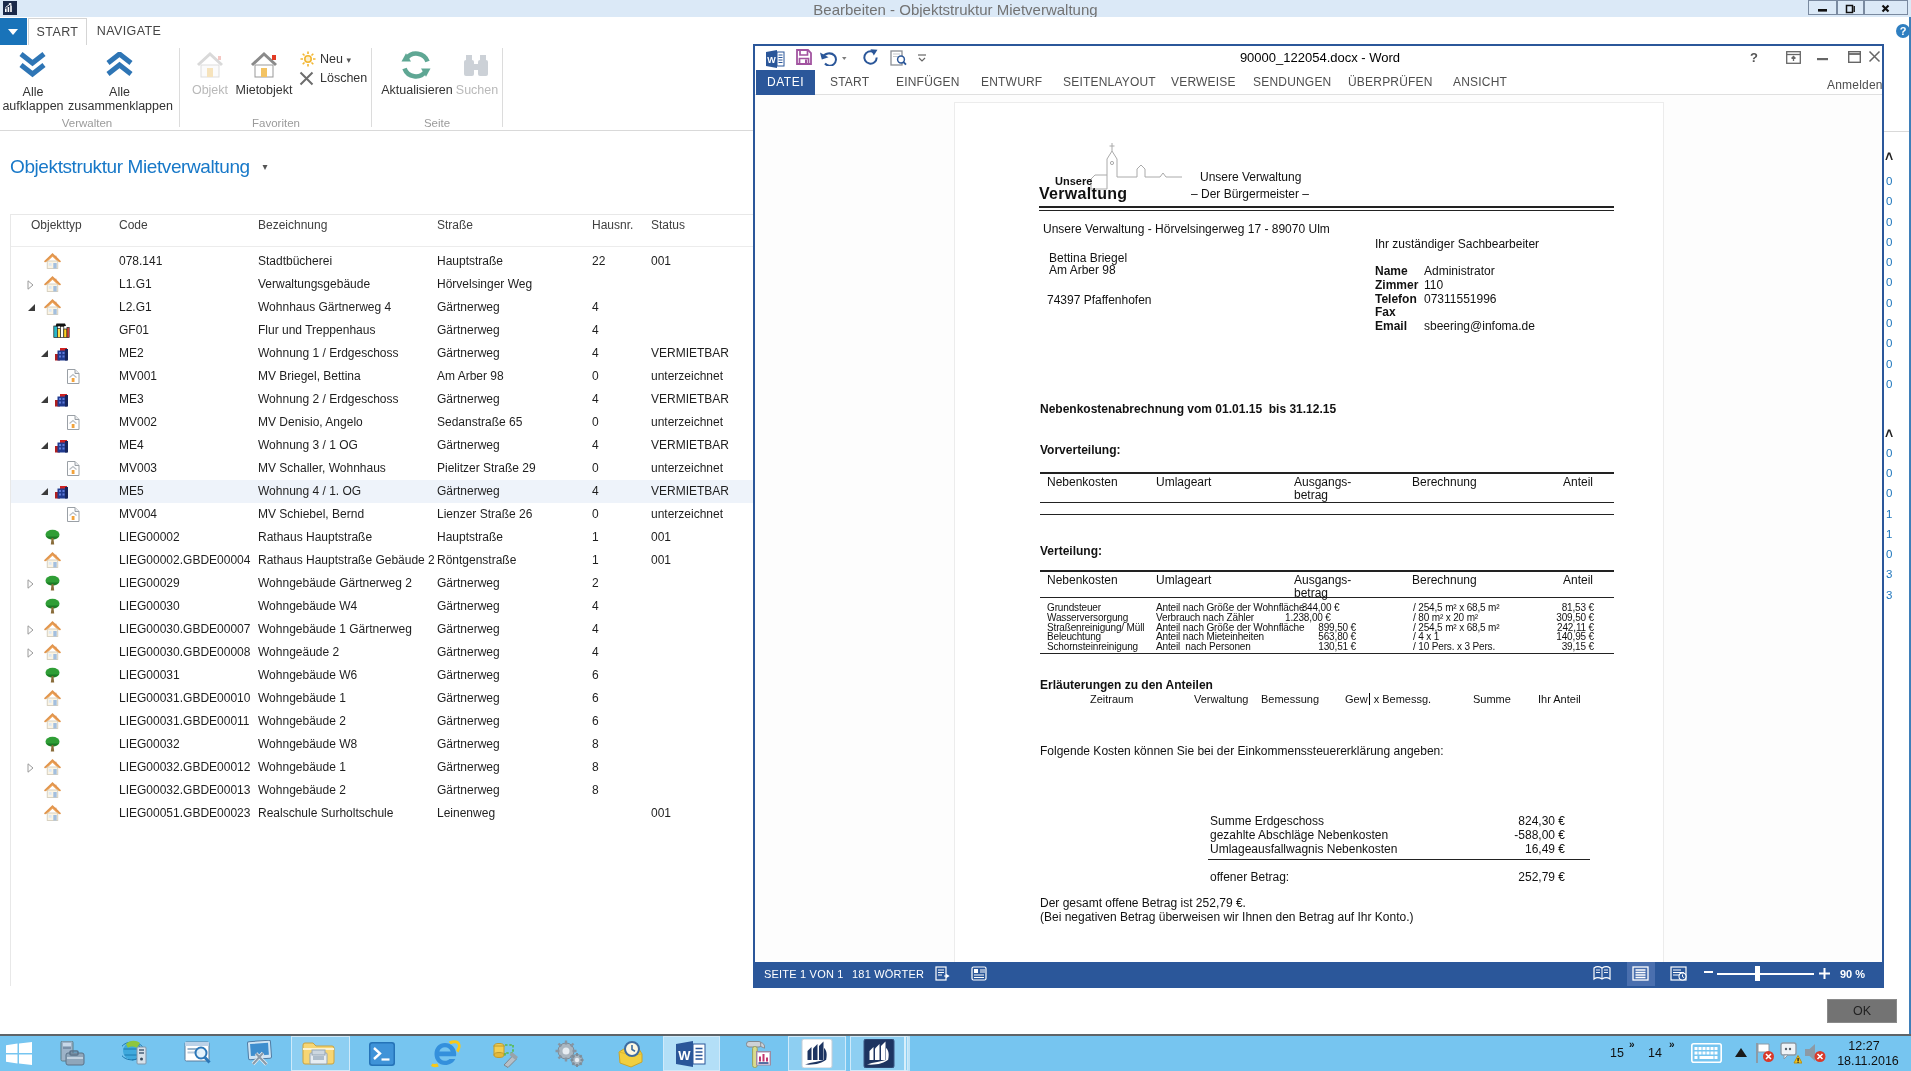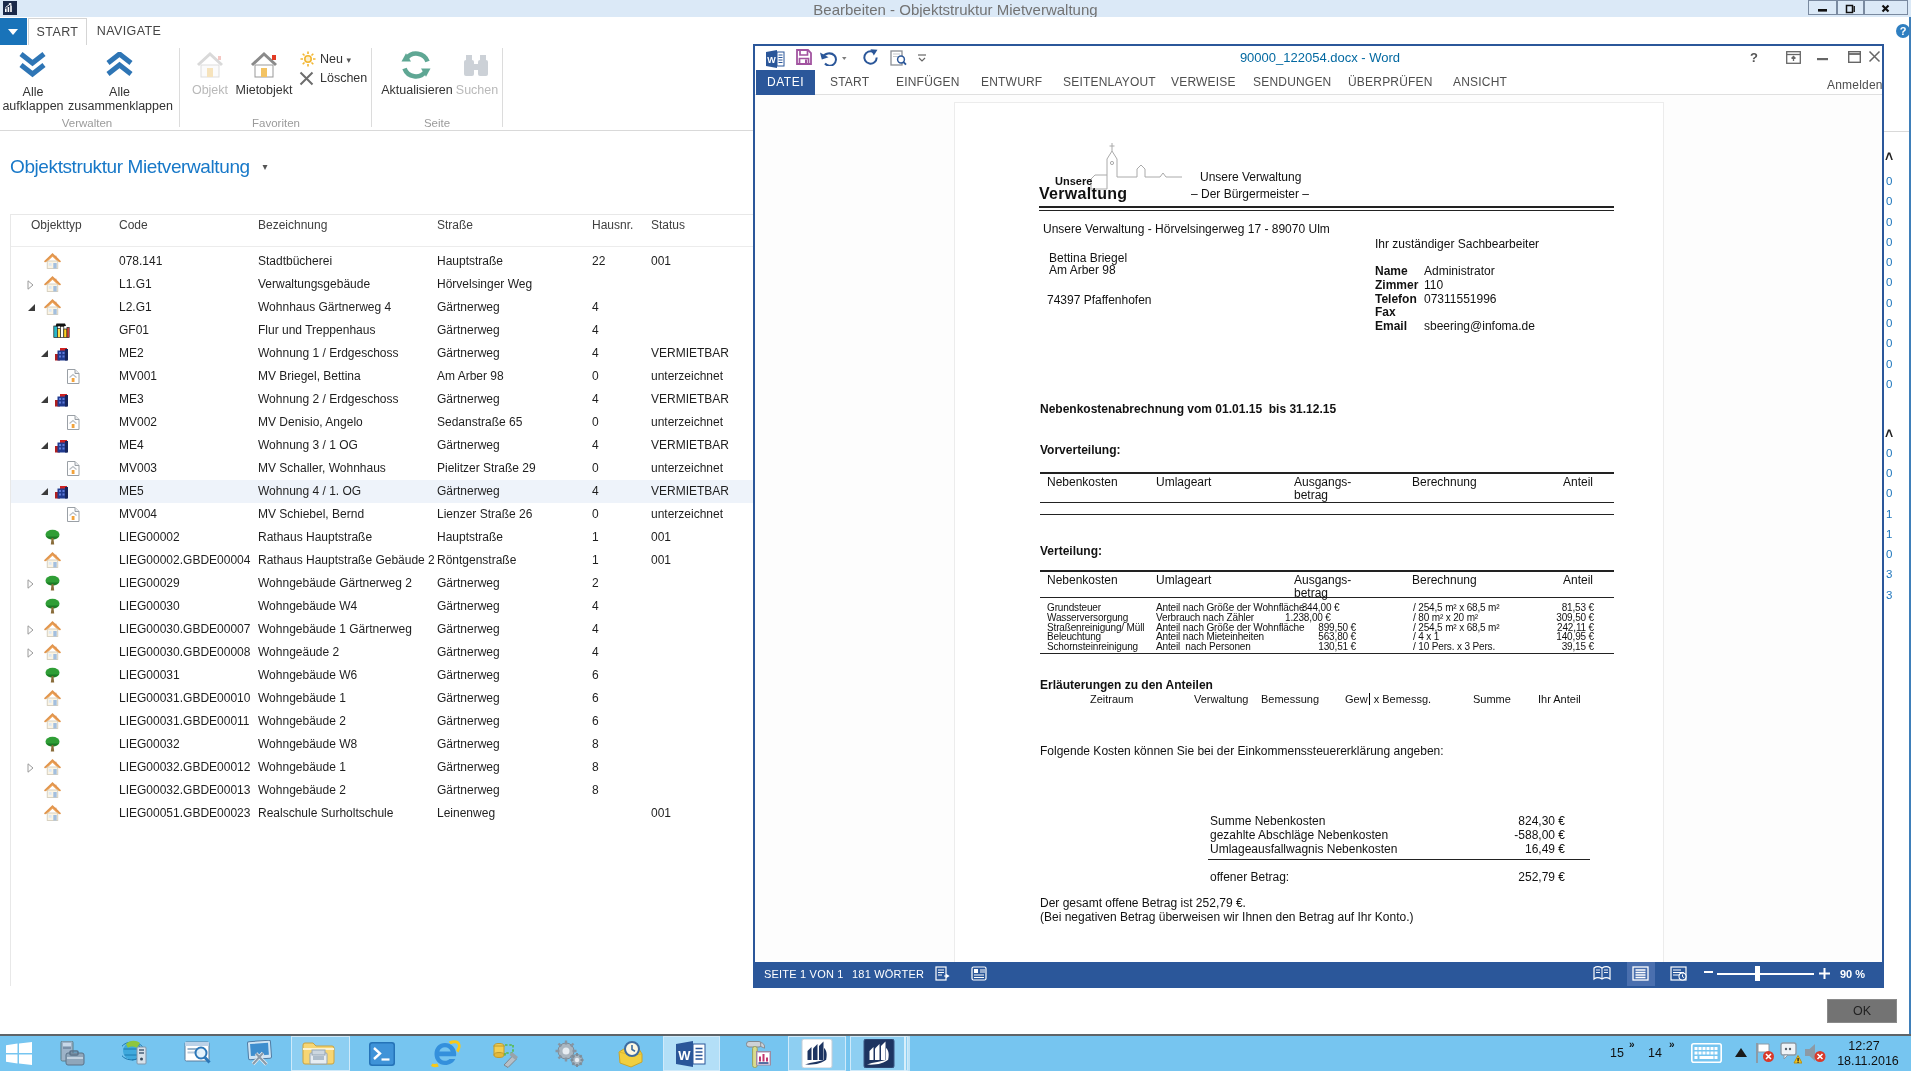--- a/index.html
+++ b/index.html
@@ -37,21 +37,21 @@
   .r .ar{position:absolute;top:7px;}
   .c1{left:108px;} .c2{left:247px;} .c3{left:426px;} .c4{left:581px;} .c5{left:640px;}
   .r.sel{background:#eef3fa;}
   
   #factbox{position:absolute;left:1884px;top:45px;width:27px;height:991px;background:#fff;}
   #factbox .num{position:absolute;left:2px;width:16px;text-align:left;font-size:11.5px;color:#1c75bc;}
   #navborder{position:absolute;left:1909px;top:17px;width:2px;height:1019px;background:#3f7fb9;}
   
   #word{position:absolute;left:753px;top:44px;width:1131px;height:944px;background:#fff;border:2px solid #2b579a;box-sizing:border-box;}
   #wtitle{position:absolute;left:0;right:0;top:0;height:24px;background:#fff;}
-  #wtitle .t{position:absolute;left:300px;width:530px;top:4px;text-align:center;font-size:13px;color:#0369a1;}
+  #wtitle .t{position:absolute;left:300px;width:530px;top:4px;text-align:center;font-size:13px;color:#000000;}
   #wtabs{position:absolute;left:0;right:0;top:24px;height:25px;background:#fff;border-bottom:1px solid #e0e0e0;box-sizing:border-box;}
   .wtab{position:absolute;top:0;height:25px;line-height:25px;font-size:12px;color:#4e4e4e;letter-spacing:.2px;}
   #wdatei{position:absolute;left:1px;top:0;width:59px;height:25px;background:#2b579a;color:#fff;text-align:center;line-height:25px;font-size:12px;letter-spacing:.5px;}
   #wdoc{position:absolute;left:0;right:0;top:49px;height:869px;background:#fdfdfd;}
   #page{position:absolute;left:199px;top:7px;width:710px;height:860px;background:#fff;border:1px solid #ececec;border-bottom:none;box-sizing:border-box;}
   #wstatus{position:absolute;left:0;right:0;bottom:0;height:24px;background:#2b579a;color:#fff;font-size:11.5px;}
   
   #page .dt{position:absolute;font-size:12px;color:#111;white-space:nowrap;}
   #page .b{font-weight:bold;}
   #page .sm{font-size:10px;letter-spacing:-0.15px;}
@@ -655,21 +655,21 @@
 
         <div class="dt b" style="left:85px;top:575px;">Erläuterungen zu den Anteilen</div>
         <div class="dt" style="left:135px;top:590px;font-size:11px;">Zeitraum</div>
         <div class="dt" style="left:239px;top:590px;font-size:11px;">Verwaltung</div>
         <div class="dt" style="left:306px;top:590px;font-size:11px;">Bemessung</div>
         <div class="dt" style="left:390px;top:590px;font-size:11px;">Gew<span style="border-left:1px solid #000;margin:0 1px;"></span> x Bemessg.</div>
         <div class="dt" style="left:518px;top:590px;font-size:11px;">Summe</div>
         <div class="dt" style="left:583px;top:590px;font-size:11px;">Ihr Anteil</div>
         <div class="dt" style="left:85px;top:641px;">Folgende Kosten können Sie bei der Einkommenssteuererklärung angeben:</div>
 
-        <div class="dt" style="left:255px;top:711px;">Summe Nebenkosten</div>
+        <div class="dt" style="left:255px;top:711px;">Summe Erdgeschoss</div>
           <div class="dt" style="left:490px;top:711px;width:120px;text-align:right;">824,30 €</div>
         <div class="dt" style="left:255px;top:725px;">gezahlte Abschläge Nebenkosten</div>
           <div class="dt" style="left:490px;top:725px;width:120px;text-align:right;">-588,00 €</div>
         <div class="dt" style="left:255px;top:739px;">Umlageausfallwagnis Nebenkosten</div>
           <div class="dt" style="left:490px;top:739px;width:120px;text-align:right;">16,49 €</div>
         <div class="dline" style="left:253px;top:756px;width:382px;height:1.4px;"></div>
         <div class="dt" style="left:255px;top:767px;">offener Betrag:</div>
           <div class="dt" style="left:490px;top:767px;width:120px;text-align:right;">252,79 €</div>
         <div class="dt" style="left:85px;top:793px;">Der gesamt offene Betrag ist 252,79 €.</div>
         <div class="dt" style="left:85px;top:807px;">(Bei negativen Betrag überweisen wir Ihnen den Betrag auf Ihr Konto.)</div>

